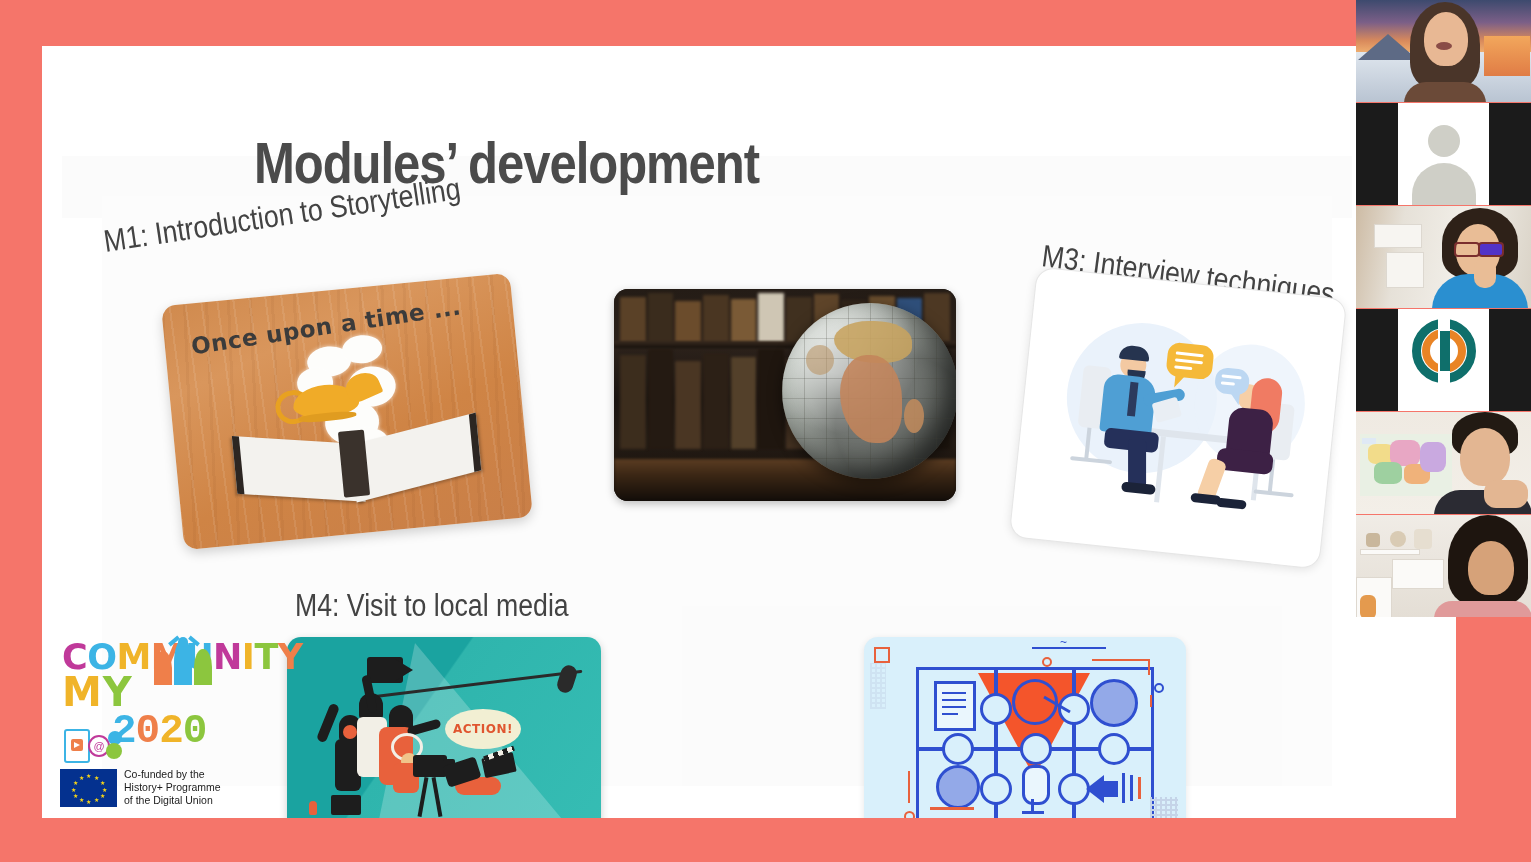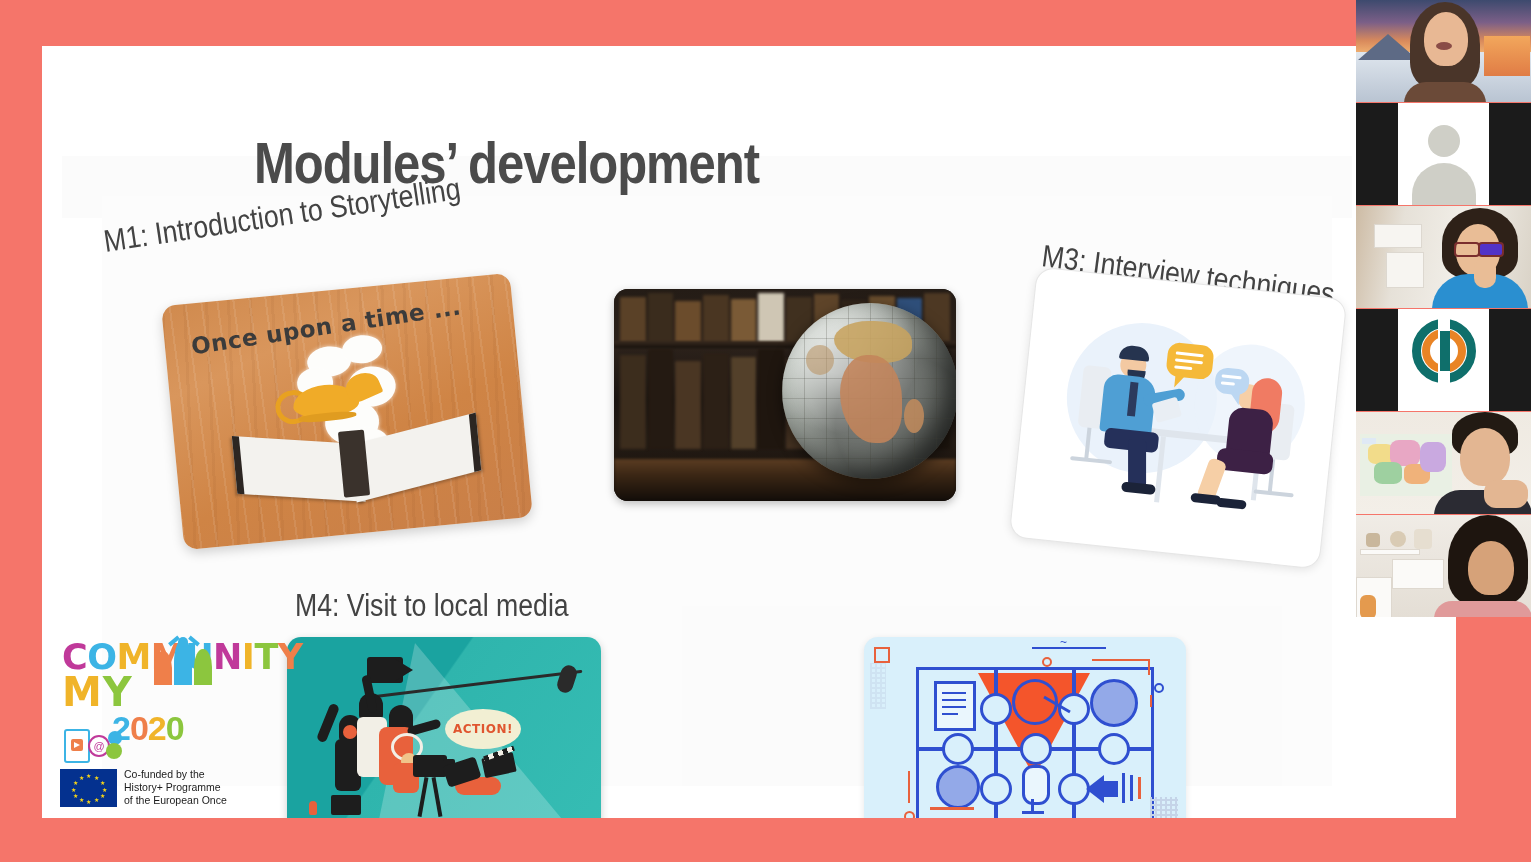--- a/index.html
+++ b/index.html
@@ -125,22 +125,22 @@
     border-top:56px solid transparent;border-bottom:56px solid transparent;
     border-left:104px solid #f4552b;transform:rotate(90deg);}
   .m5deco{position:absolute;}
 
   
   #mc-logo{position:absolute;left:20px;top:595px;width:165px;}
   #mc-my{font-size:40px;font-weight:bold;letter-spacing:1px;line-height:.92;
     font-family:"DejaVu Sans",sans-serif;}
   #mc-com{font-size:35px;font-weight:bold;letter-spacing:-.5px;line-height:.95;
     font-family:"DejaVu Sans",sans-serif;white-space:nowrap;}
-  #mc-2020{font-size:34px;font-weight:bold;letter-spacing:-1px;line-height:1;
-    font-family:Liberation Sans, sans-serif;}
+  #mc-2020{font-size:41px;font-weight:bold;letter-spacing:-1px;line-height:1;
+    font-family:Liberation Mono, monospace;}
   .figs{position:absolute;left:88px;top:-4px;width:72px;height:52px;}
   .fig{position:absolute;border-radius:50% 50% 0 0;}
   #eu{position:absolute;left:18px;top:722px;display:flex;align-items:center;gap:7px;}
   #euflag{width:57px;height:38px;background:#04318f;position:relative;flex:none;}
   #euflag .star{position:absolute;width:4px;height:4px;color:#f9d616;font-size:6px;line-height:4px;text-align:center;}
   #eutxt{font-size:10.5px;line-height:1.25;color:#1b1b1b;white-space:nowrap;
     font-family:"Liberation Sans",sans-serif;}
 
   
   #event{position:absolute;right:20px;bottom:16px;text-align:right;}
@@ -444,21 +444,21 @@
       <div class="star" style="left:26px;top:31px;">★</div>
       <div class="star" style="left:19px;top:29px;">★</div>
       <div class="star" style="left:13px;top:25px;">★</div>
       <div class="star" style="left:11px;top:19px;">★</div>
       <div class="star" style="left:13px;top:12px;">★</div>
       <div class="star" style="left:19px;top:7px;">★</div>
     </div>
     <div id="eutxt">
       <div>Co-funded by the</div>
       <div>History+ Programme</div>
-      <div>of the European Once</div>
+      <div>of the Digital Union</div>
     </div>
   </div>
 
 </div>
 
 <div id="vpanel">
 
   <div class="vtile" id="t1">
     <div class="vbg"></div>
     <div style="position:absolute;left:0;top:52px;width:175px;height:50px;background:linear-gradient(180deg,#dfe6ee,#b9c4d2);"></div>

